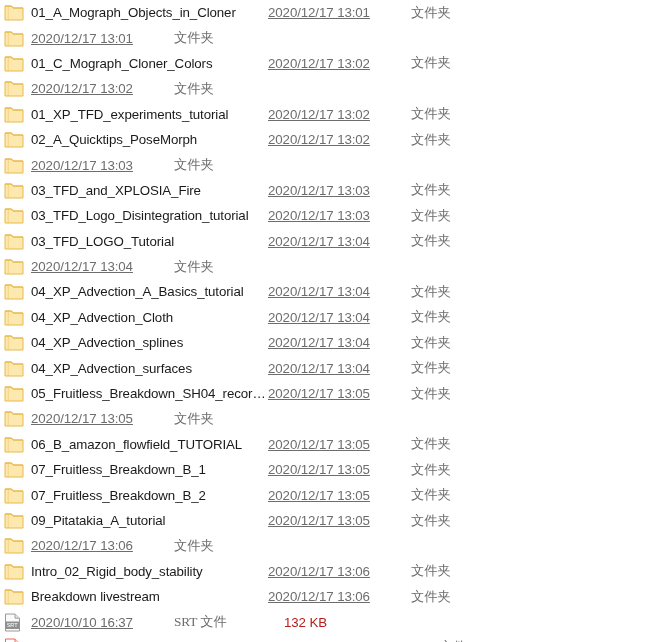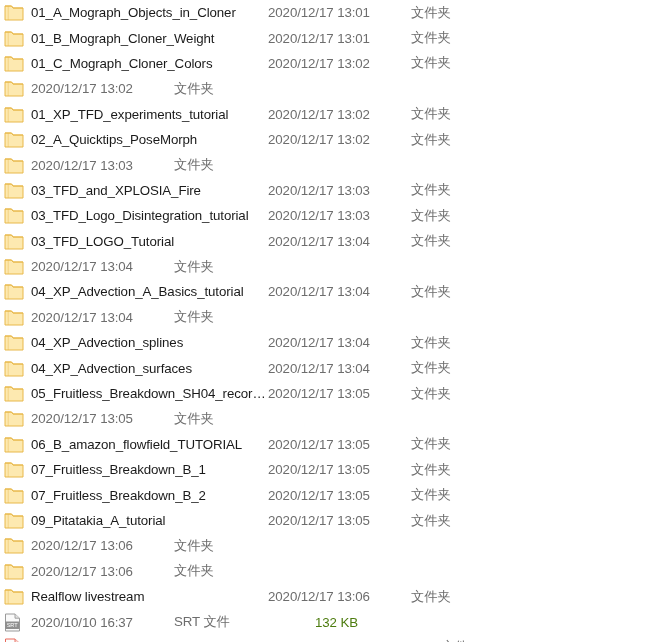--- a/index.html
+++ b/index.html
@@ -51,36 +51,38 @@
     white-space: nowrap;
     letter-spacing: -0.1px;
   }
 
   .cell-date {
     width: 143px;
     min-width: 143px;
     font-size: 13.3px;
     color: #6d6d6d;
     letter-spacing: -0.1px;
+    text-decoration: underline;
   }
 
   .cell-type {
     width: 110px;
     min-width: 110px;
     font-size: 13.3px;
     color: #6d6d6d;
     letter-spacing: -0.1px;
+    font-family: Liberation Serif, serif;
   }
 
   .cell-size {
     width: 105px;
     min-width: 105px;
     font-size: 13.3px;
-    color: #4d7c0f;
-    text-align: center;
+    color: #b91c1c;
+    text-align: left;
     letter-spacing: -0.1px;
   }
 
   
   .icon-svg { display:block; }
 
   
   .ico-folder { width: 20px; height: 17px; }
   
   .ico-srt { width: 17px; height: 19px; }
@@ -104,21 +106,20 @@
       <span class="cell-size"></span>
     </div>
     <div class="row">
       <span class="cell-icon">
         <svg class="icon-svg ico-folder" viewBox="0 0 20 17">
           <path d="M1 2 H7.5 L9 4 H19 V16 H1 Z" fill="#fde9b0" stroke="#e8b84b" stroke-width="1"></path>
           <path d="M1 2 H7.5 L9 4 H19" fill="none" stroke="#e8b84b" stroke-width="1"></path>
           <path d="M4.2 2 V16" stroke="#e8b84b" stroke-width="0.8" opacity="0.55"></path>
         </svg>
       </span>
-      <span class="cell-name">01_B_Mograph_Cloner_Weight</span>
       <span class="cell-date">2020/12/17 13:01</span>
       <span class="cell-type">文件夹</span>
       <span class="cell-size"></span>
     </div>
     <div class="row">
       <span class="cell-icon">
         <svg class="icon-svg ico-folder" viewBox="0 0 20 17">
           <path d="M1 2 H7.5 L9 4 H19 V16 H1 Z" fill="#fde9b0" stroke="#e8b84b" stroke-width="1"></path>
           <path d="M1 2 H7.5 L9 4 H19" fill="none" stroke="#e8b84b" stroke-width="1"></path>
           <path d="M4.2 2 V16" stroke="#e8b84b" stroke-width="0.8" opacity="0.55"></path>
@@ -244,20 +245,21 @@
       <span class="cell-size"></span>
     </div>
     <div class="row">
       <span class="cell-icon">
         <svg class="icon-svg ico-folder" viewBox="0 0 20 17">
           <path d="M1 2 H7.5 L9 4 H19 V16 H1 Z" fill="#fde9b0" stroke="#e8b84b" stroke-width="1"></path>
           <path d="M1 2 H7.5 L9 4 H19" fill="none" stroke="#e8b84b" stroke-width="1"></path>
           <path d="M4.2 2 V16" stroke="#e8b84b" stroke-width="0.8" opacity="0.55"></path>
         </svg>
       </span>
+      <span class="cell-name">04_XP_Advection_Cloth</span>
       <span class="cell-date">2020/12/17 13:04</span>
       <span class="cell-type">文件夹</span>
       <span class="cell-size"></span>
     </div>
     <div class="row">
       <span class="cell-icon">
         <svg class="icon-svg ico-folder" viewBox="0 0 20 17">
           <path d="M1 2 H7.5 L9 4 H19 V16 H1 Z" fill="#fde9b0" stroke="#e8b84b" stroke-width="1"></path>
           <path d="M1 2 H7.5 L9 4 H19" fill="none" stroke="#e8b84b" stroke-width="1"></path>
           <path d="M4.2 2 V16" stroke="#e8b84b" stroke-width="0.8" opacity="0.55"></path>
@@ -371,33 +373,34 @@
       <span class="cell-size"></span>
     </div>
     <div class="row">
       <span class="cell-icon">
         <svg class="icon-svg ico-folder" viewBox="0 0 20 17">
           <path d="M1 2 H7.5 L9 4 H19 V16 H1 Z" fill="#fde9b0" stroke="#e8b84b" stroke-width="1"></path>
           <path d="M1 2 H7.5 L9 4 H19" fill="none" stroke="#e8b84b" stroke-width="1"></path>
           <path d="M4.2 2 V16" stroke="#e8b84b" stroke-width="0.8" opacity="0.55"></path>
         </svg>
       </span>
+      <span class="cell-name">Intro_02_Rigid_body_stability</span>
       <span class="cell-date">2020/12/17 13:06</span>
       <span class="cell-type">文件夹</span>
       <span class="cell-size"></span>
     </div>
     <div class="row">
       <span class="cell-icon">
         <svg class="icon-svg ico-folder" viewBox="0 0 20 17">
           <path d="M1 2 H7.5 L9 4 H19 V16 H1 Z" fill="#fde9b0" stroke="#e8b84b" stroke-width="1"></path>
           <path d="M1 2 H7.5 L9 4 H19" fill="none" stroke="#e8b84b" stroke-width="1"></path>
           <path d="M4.2 2 V16" stroke="#e8b84b" stroke-width="0.8" opacity="0.55"></path>
         </svg>
       </span>
-      <span class="cell-name">Realflow livestream</span>
+      <span class="cell-name">Breakdown livestream</span>
       <span class="cell-date">2020/12/17 13:06</span>
       <span class="cell-type">文件夹</span>
       <span class="cell-size"></span>
     </div>
     <div class="row">
       <span class="cell-icon">
         <svg class="icon-svg ico-srt" viewBox="0 0 17 19">
           <path d="M1.5 1 H11 L15.5 5.2 V18 H1.5 Z" fill="#fafafa" stroke="#9a9a9a" stroke-width="1"></path>
           <path d="M11 1 V5.2 H15.5" fill="#e4e4e4" stroke="#9a9a9a" stroke-width="0.9"></path>
           <rect x="1" y="8.5" width="14.5" height="7.5" rx="1" fill="#8f8f8f"></rect>

